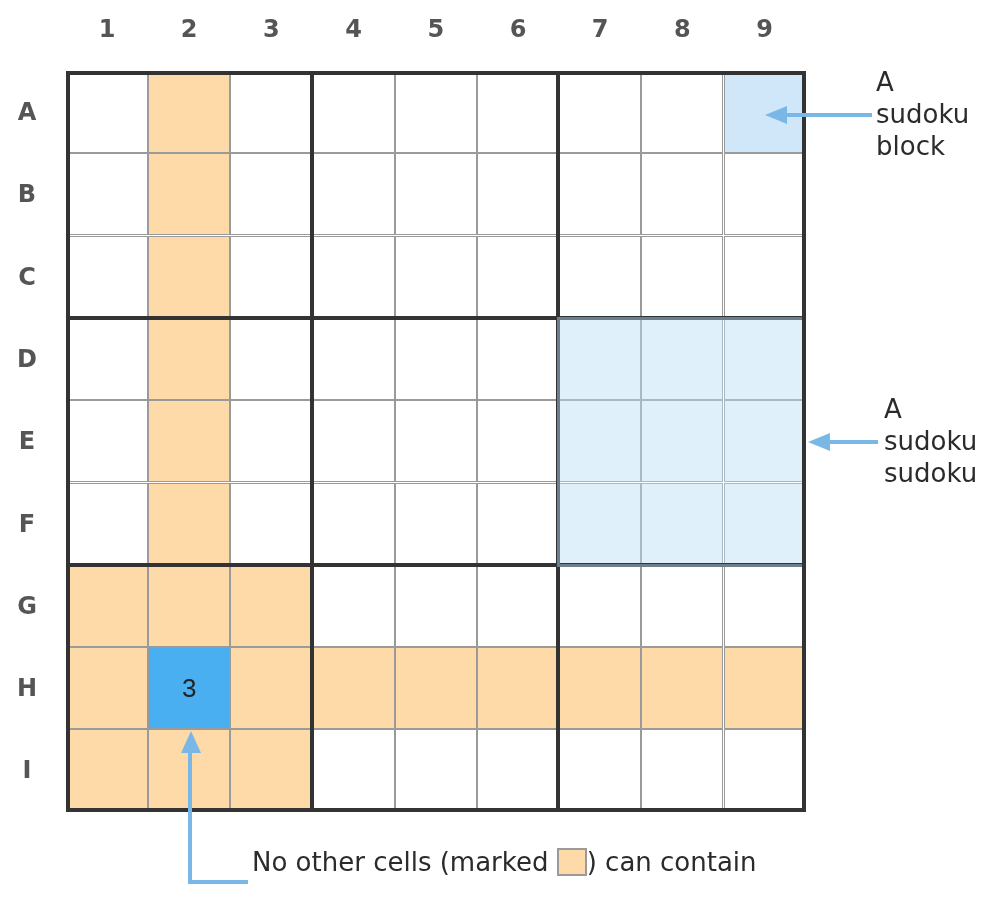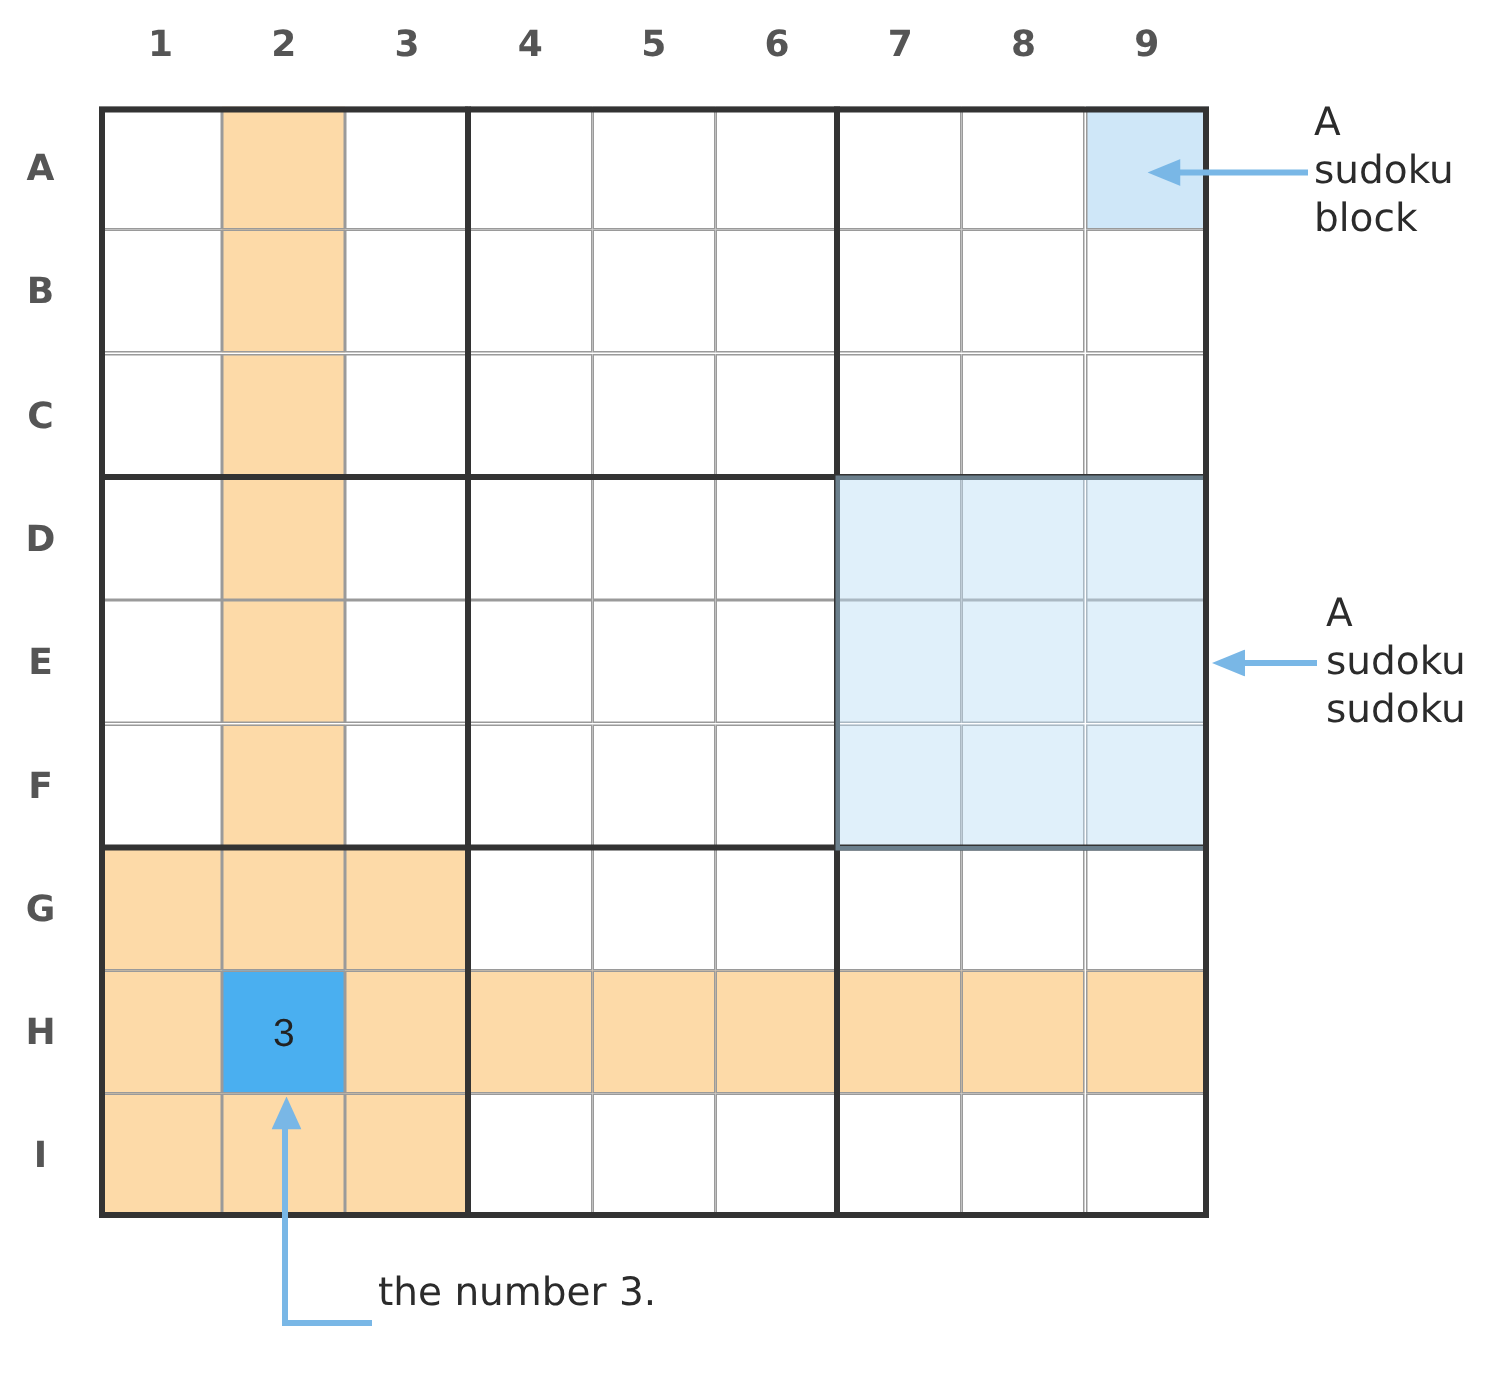--- a/index.html
+++ b/index.html
@@ -157,14 +157,14 @@
   <div>sudoku</div>
   <div>sudoku</div>
 </div>
 
 <svg style="position:absolute; left:181px; top:731px;" width="20" height="22">
     <polygon points="10,0 0,22 20,22" fill="#79b7e6"></polygon>
   </svg>
 <div class="arrow-line" style="left:188px; top:750px; width:4px; height:133px;"></div>
 <div class="arrow-line" style="left:188px; top:880px; width:60px; height:4px;"></div>
 <div class="annot" style="left:252px; top:846px;">
-  <div>the number 3.</div>
+  <div><span>No other cells (marked </span><span class="legend-swatch"></span><span>) can contain</span></div>
 </div>
 
 </body></html>

